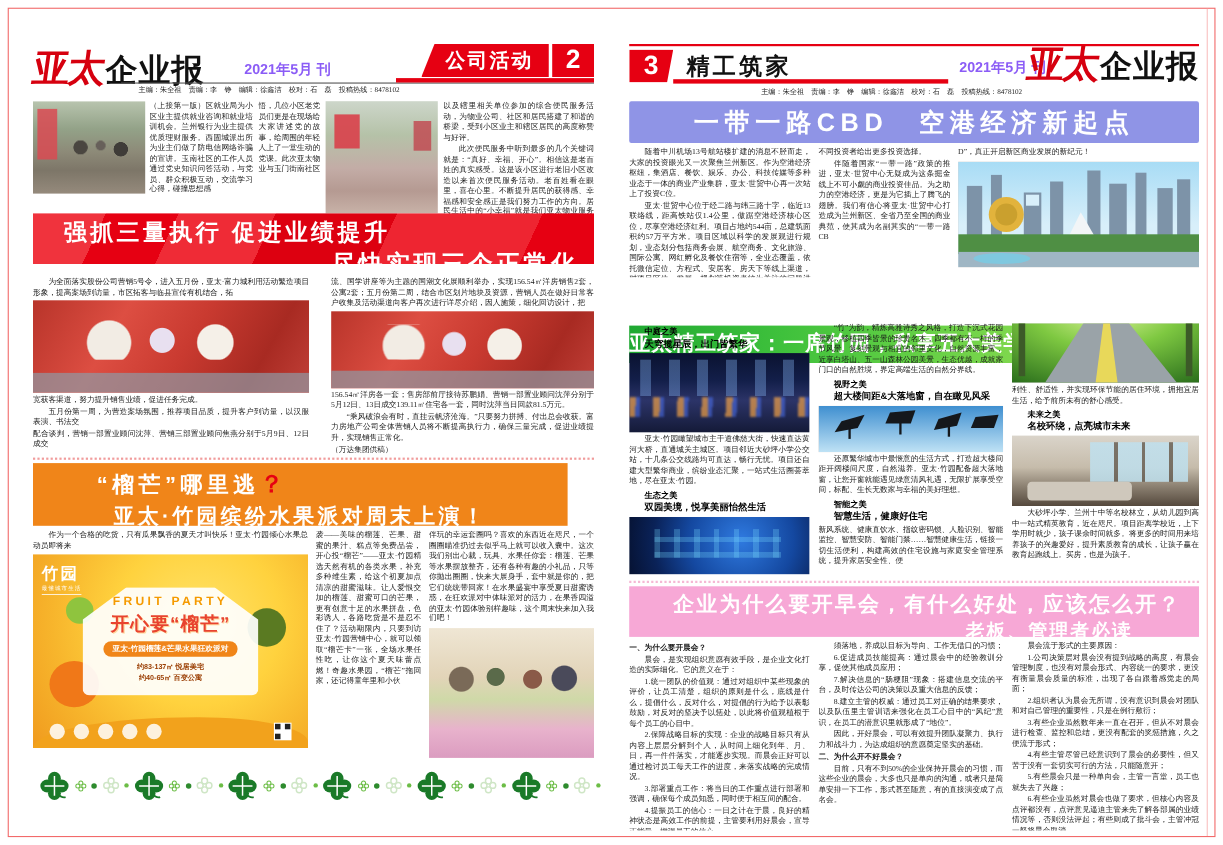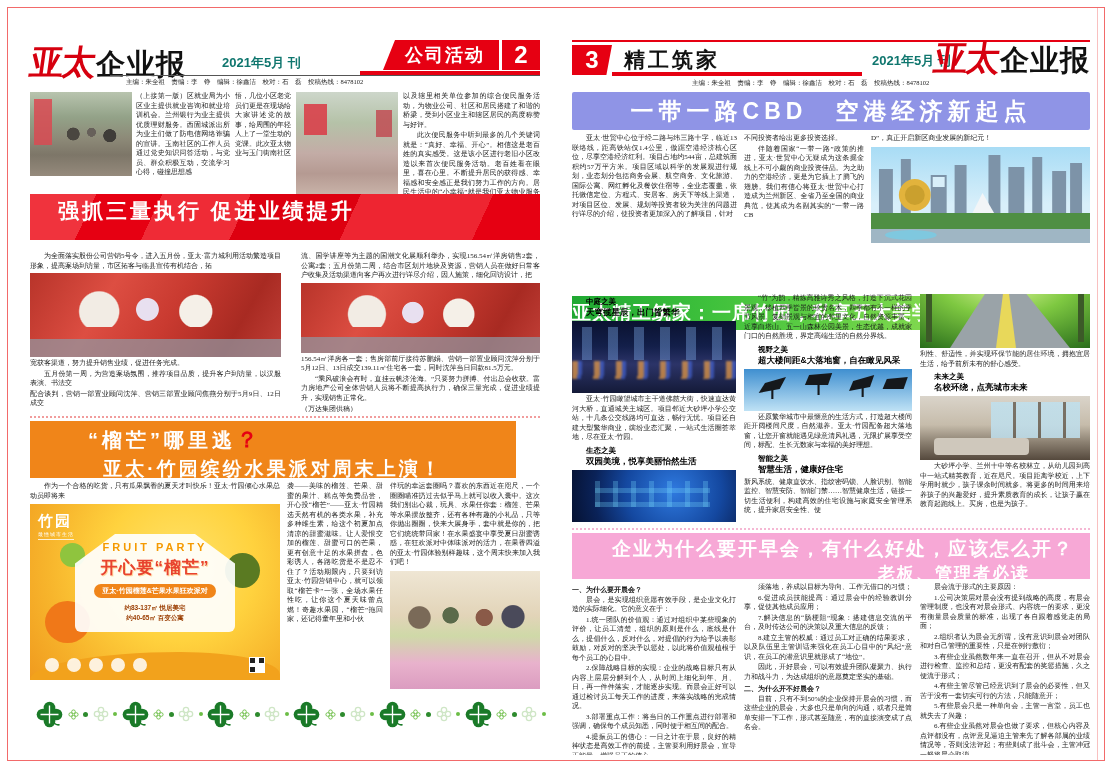--- a/index.html
+++ b/index.html
@@ -14,21 +14,21 @@
   .noind{text-indent:0 !important;}
   .byline{font-size:7px;text-align:right;margin-top:2px;}
   .photo{position:relative;overflow:hidden;background:#ccc;}
   .sans{font-family:"Liberation Sans","DejaVu Sans",sans-serif;}
 
   
   .logo-cn{font-family:"Liberation Sans","DejaVu Sans",sans-serif;font-weight:900;color:#d6000f;
            font-size:34px;transform:skewX(-8deg);display:inline-block;letter-spacing:-2px;}
   .logo-suf{font-family:"Liberation Sans","DejaVu Sans",sans-serif;font-weight:900;color:#111;
             font-size:29px;letter-spacing:1px;margin-left:2px;}
-  .issue{font-family:"Liberation Sans","DejaVu Sans",sans-serif;font-weight:700;font-size:13px;color:#0f766e;}
+  .issue{font-family:"Liberation Sans","DejaVu Sans",sans-serif;font-weight:700;font-size:13px;color:#8b5cf6;}
   .editors{font-size:6.5px;color:#222;white-space:nowrap;}
   .sec-banner-l{position:absolute;right:0;top:0;height:30px;display:flex;align-items:stretch;}
   .sec-title-l{background:#e60012;color:#fff;font-family:"Liberation Sans","DejaVu Sans",sans-serif;
                font-weight:900;font-size:18px;line-height:30px;padding:0 14px 0 22px;
                clip-path:polygon(12px 0,100% 0,100% 100%,0 100%);letter-spacing:2px;}
   .sec-num{background:#e60012;color:#fff;font-family:"Liberation Sans","DejaVu Sans",sans-serif;
            font-weight:900;font-size:24px;line-height:30px;width:38px;text-align:center;
            border-left:3px solid #fff;}
   .rule-red-thick{position:absolute;background:#e60012;height:4px;}
   .rule-thin{position:absolute;border-top:1px solid #555;}
@@ -152,20 +152,21 @@
       <div class="photo ph-walk" style="width:102px;height:102px;flex:none"></div>
       <div class="col" style="flex:1">
         <p class="noind">以及辖里相关单位参加的综合便民服务活动，为物业公司、社区和居民搭建了和谐的桥梁，受到小区业主和辖区居民的高度称赞与好评。</p>
         <p>此次便民服务中听到最多的几个关键词就是：“真好、幸福、开心”。相信这是老百姓的真实感受。这是该小区进行老旧小区改造以来首次便民服务活动。老百姓看在眼里，喜在心里。不断提升居民的获得感、幸福感和安全感正是我们努力工作的方向。居民生活中的“小幸福”就是我们亚太物业服务的“大幸福”。</p>
 
       </div>
     </div>
 
     <div class="abs red-banner" style="left:0;top:154px;width:510px;height:46px">
       <div class="l1">强抓三量执行 促进业绩提升</div>
+      <div class="l2">尽快实现三个正常化</div>
     </div>
 
     <div class="abs body-txt" style="left:0;top:212px;width:510px;height:160px;display:flex;gap:20px;overflow:hidden">
       <div class="col" style="width:251px">
         <p>为全面落实股份公司营销5号令，进入五月份，亚太·富力城利用活动繁造项目形象，提高案场到访量，市区拓客与临县宣传有机结合，拓</p>
         <div class="photo ph-stage" style="width:251px;height:84px;margin:2px 0"></div>
         <p class="noind">宽获客渠道，努力提升销售业绩，促进任务完成。</p>
         <p>五月份第一周，为营造案场氛围，推荐项目品质，提升客户到访量，以汉服表演、书法交</p>
         <p class="noind">配合谈判，营销一部置业顾问沈萍、营销三部置业顾问焦燕分别于5月9日、12日成交</p>
       </div>
@@ -405,20 +406,21 @@
       <div class="abs issue" style="left:300px;top:12px">2021年5月 刊</div>
       <div class="abs" style="right:0;top:-4px">
         <span class="logo-cn">亚太</span><span class="logo-suf">企业报</span>
       </div>
     </div>
 
     <div class="abs purple-banner" style="left:0;top:52px;width:518px;height:38px">一带一路CBD　空港经济新起点</div>
 
     <div class="abs body-txt" style="left:0;top:94px;width:518px;height:118px;display:flex;gap:7px;overflow:hidden">
       <div class="col" style="width:165px">
+        <p>随着中川机场13号航站楼扩建的消息不胫而走，大家的投资眼光又一次聚焦兰州新区。作为空港经济枢纽，集酒店、餐饮、娱乐、办公、科技传媒等多种业态于一体的商业产业集群，亚太·世贸中心再一次站上了投资C位。</p>
         <p>亚太·世贸中心位于经二路与纬三路十字，临近13联络线，距高铁站仅1.4公里，傲踞空港经济核心区位，尽享空港经济红利。项目占地约544亩，总建筑面积约57万平方米。项目区域以科学的发展观进行规划，业态划分包括商务会展、航空商务、文化旅游、国际公寓、网红孵化及餐饮住宿等，全业态覆盖，依托微信定位、方程式、安居客、房天下等线上渠道，对项目区位、发展、规划等投资者较为关注的问题进行详尽的介绍，使投资者更加深入的了解项目，针对</p>
       </div>
       <div class="col" style="width:120px">
         <p class="noind">不同投资者给出更多投资选择。</p>
         <p>伴随着国家“一带一路”政策的推进，亚太·世贸中心无疑成为这条掘金线上不可小觑的商业投资佳品。为之助力的空港经济，更是为它插上了腾飞的翅膀。我们有信心将亚太·世贸中心打造成为兰州新区、全省乃至全国的商业典范，使其成为名副其实的“一带一路CB</p>
       </div>
       <div class="col" style="flex:1">
         <p class="noind">D”，真正开启新区商业发展的新纪元！</p>
         <div class="photo" style="width:100%;height:96px;margin-top:3px">
           <svg width="100%" height="100%" viewBox="0 0 220 96" preserveAspectRatio="none">

